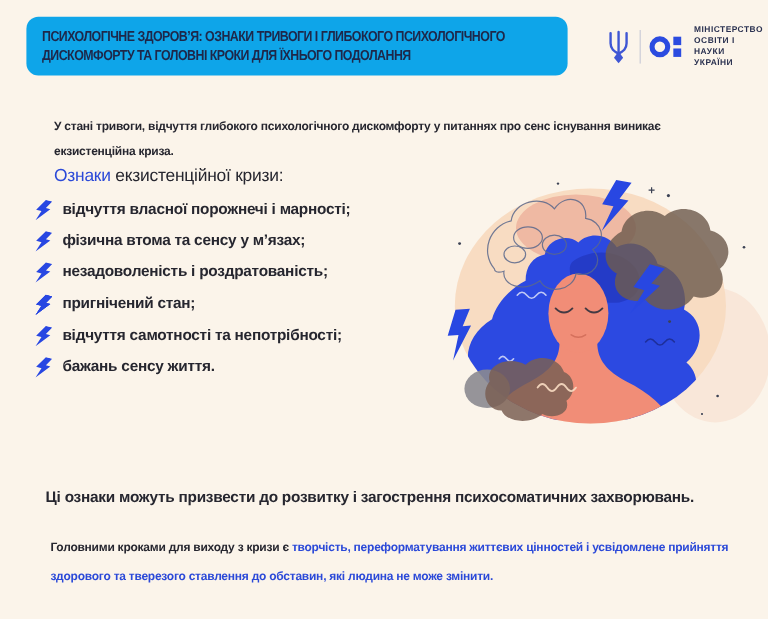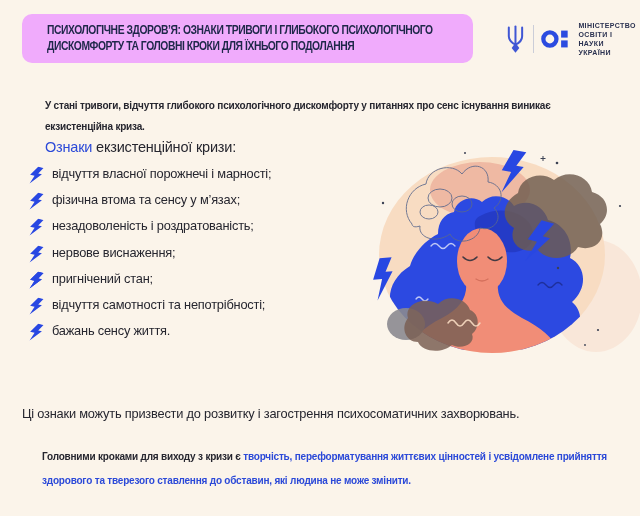--- a/index.html
+++ b/index.html
@@ -5,21 +5,21 @@
   html,body{margin:0;padding:0;}
   body{
     width:640px;height:516px;position:relative;overflow:hidden;
     background:#FBF4EA;
     font-family:"Liberation Sans","DejaVu Sans",sans-serif;
     color:#26262F;
   }
   
   .banner{
     position:absolute;left:22px;top:14px;width:451px;box-sizing:border-box;
-    background:#f0abfc;border-radius:10px;padding:8px 13px 9px 25px;
+    background:#0ea5e9;border-radius:10px;padding:8px 13px 9px 13px;
   }
   .banner .bline{
     white-space:nowrap;font-weight:bold;font-size:12px;line-height:16px;
     letter-spacing:-0.5px;color:#1E2749;
     transform:scaleX(0.86);transform-origin:0 50%;
   }
   
   .logo{
     position:absolute;left:505px;top:21px;display:flex;align-items:center;gap:7px;
   }
@@ -37,29 +37,29 @@
     position:absolute;left:45px;top:139px;
     font-size:14.5px;font-weight:normal;letter-spacing:-0.2px;
   }
   .accent{color:#2B49D8;}
   ul.signs{
     position:absolute;left:28px;top:161px;width:332px;
     margin:0;padding:0;list-style:none;
   }
   ul.signs li{
     position:relative;padding-left:24px;
-    font-size:12.8px;font-weight:normal;line-height:26.2px;letter-spacing:-0.2px;
+    font-size:12.8px;font-weight:bold;line-height:26.2px;letter-spacing:-0.2px;
   }
   ul.signs li .bolt{
     position:absolute;left:1px;top:5px;width:13px;height:19px;
     transform:rotate(14deg);
   }
   .warning{
-    position:absolute;left:22px;top:406px;white-space:nowrap;
-    font-size:12.8px;font-weight:normal;letter-spacing:-0.2px;
+    position:absolute;left:38px;top:406px;white-space:nowrap;
+    font-size:12.8px;font-weight:bold;letter-spacing:-0.2px;
   }
   .steps{
     position:absolute;left:42px;top:445px;width:585px;
     font-size:10px;font-weight:bold;line-height:23.5px;letter-spacing:-0.2px;
   }
   
   .illu{position:absolute;left:368px;top:148px;width:272px;height:245px;}
 </style>
 </head>
 <body>
@@ -110,21 +110,21 @@
     <span>фізична втома та сенсу у м’язах;</span></li>
   <li>
     <svg class="bolt" viewBox="0 0 24 34">
         <path d="M13 0 L23 0 L16 12 L23 12 L5 34 L10.5 18 L2 18 Z" fill="#2847E2"></path>
       </svg>
     <span>незадоволеність і роздратованість;</span></li>
   <li>
     <svg class="bolt" viewBox="0 0 24 34">
         <path d="M13 0 L23 0 L16 12 L23 12 L5 34 L10.5 18 L2 18 Z" fill="#2847E2"></path>
       </svg>
-    <span>нервове виснаження;</span></li>
+    </li>
   <li>
     <svg class="bolt" viewBox="0 0 24 34">
         <path d="M13 0 L23 0 L16 12 L23 12 L5 34 L10.5 18 L2 18 Z" fill="#2847E2"></path>
       </svg>
     </li>
   <li>
     <svg class="bolt" viewBox="0 0 24 34">
         <path d="M13 0 L23 0 L16 12 L23 12 L5 34 L10.5 18 L2 18 Z" fill="#2847E2"></path>
       </svg>
     <span>пригнічений стан;</span></li>

